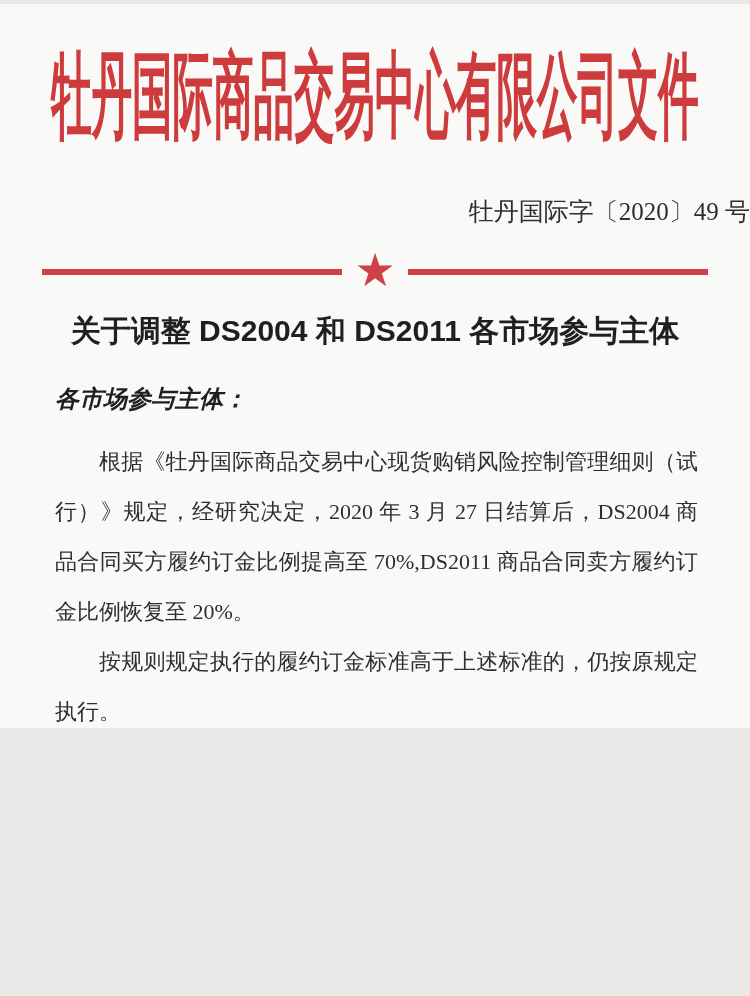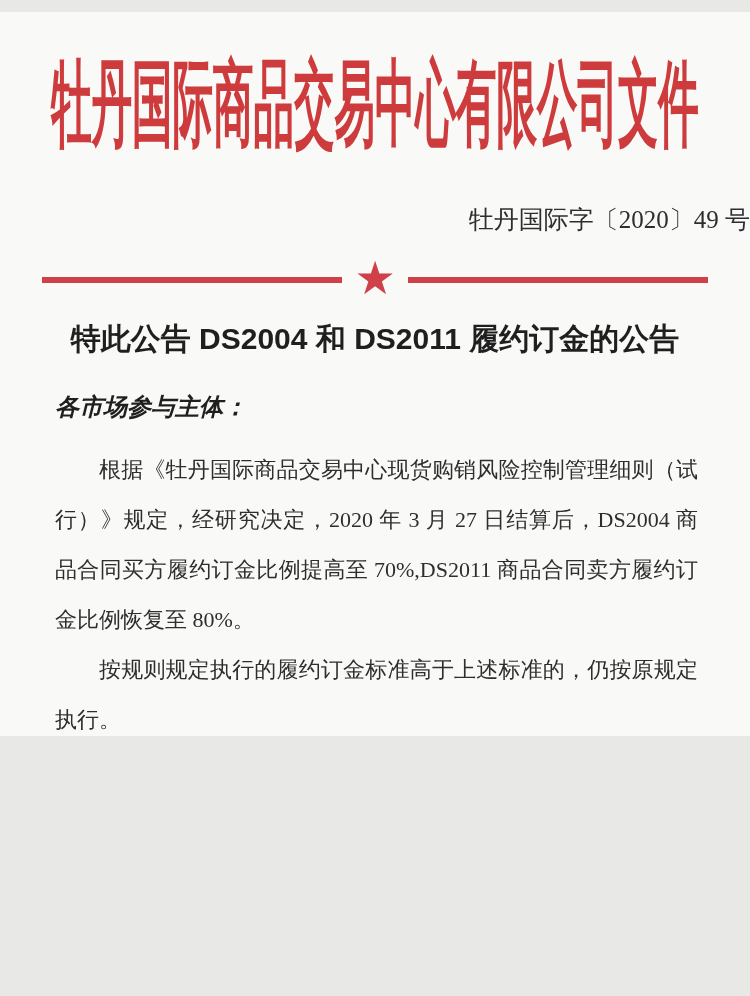--- a/index.html
+++ b/index.html
@@ -1,20 +1,20 @@
 <!DOCTYPE html>
 <html><head>
 <meta charset="utf-8">
 <style>
   html,body { margin:0; padding:0; background:#e8e8e6; }
   .page {
     position: relative;
     width: 750px;
     height: 724px;
-    margin: 12px auto;
+    margin: 4px auto;
     background: #f9f9f7;
     overflow: hidden;
     font-family: "Liberation Serif", "DejaVu Serif", serif;
     color: #2e2e2e;
   }
 
   
   .header-title-wrap {
     margin-top: 45px;
     height: 96px;
@@ -152,25 +152,25 @@
   </div>
 
   <div class="doc-number">牡丹国际字〔2020〕49 号</div>
 
   <div class="red-rule">
     <div class="rule-line"></div>
     <div class="rule-star">★</div>
     <div class="rule-line"></div>
   </div>
 
-  <h1 class="announce-title">特此公告 DS2004 和 DS2011 履约订金的公告</h1>
+  <h1 class="announce-title">关于调整 DS2004 和 DS2011 各市场参与主体</h1>
 
   <div class="salutation">各市场参与主体：</div>
 
-  <p class="para first">根据《牡丹国际商品交易中心现货购销风险控制管理细则（试行）》规定，经研究决定，2020 年 3 月 27 日结算后，DS2004 商品合同买方履约订金比例提高至 70%,DS2011 商品合同卖方履约订金比例恢复至 80%。</p>
+  <p class="para first">根据《牡丹国际商品交易中心现货购销风险控制管理细则（试行）》规定，经研究决定，2020 年 3 月 27 日结算后，DS2004 商品合同买方履约订金比例提高至 70%,DS2011 商品合同卖方履约订金比例恢复至 20%。</p>
 
   <p class="para">按规则规定执行的履约订金标准高于上述标准的，仍按原规定执行。</p>
 
   <p class="para">特此公告。</p>
 
   <div class="sig-block">
     <div class="sig-name">牡丹国际商品交易中心有限公司</div>
     <div class="sig-date">二〇二〇年三月二十七日</div>
   </div>
 

